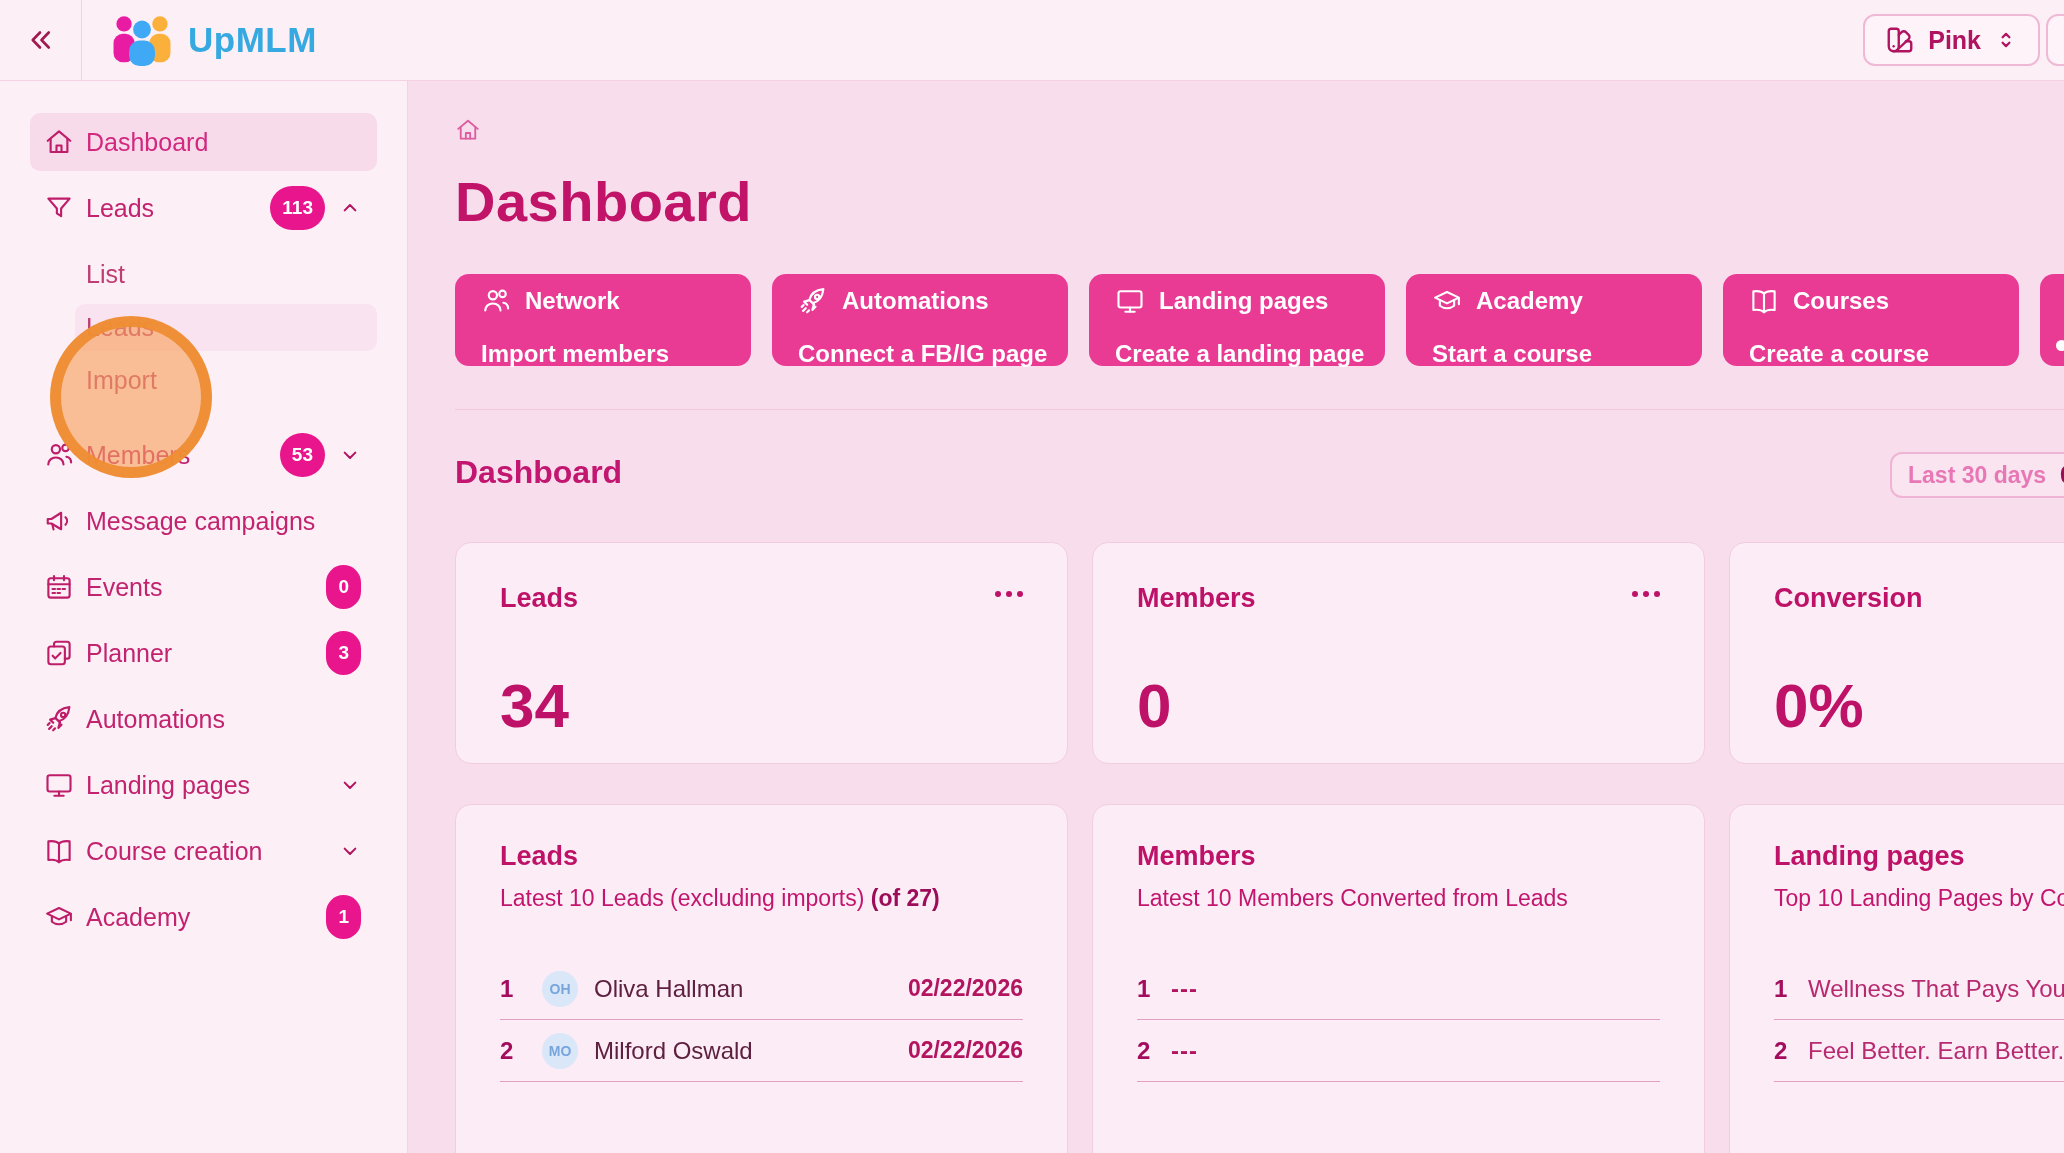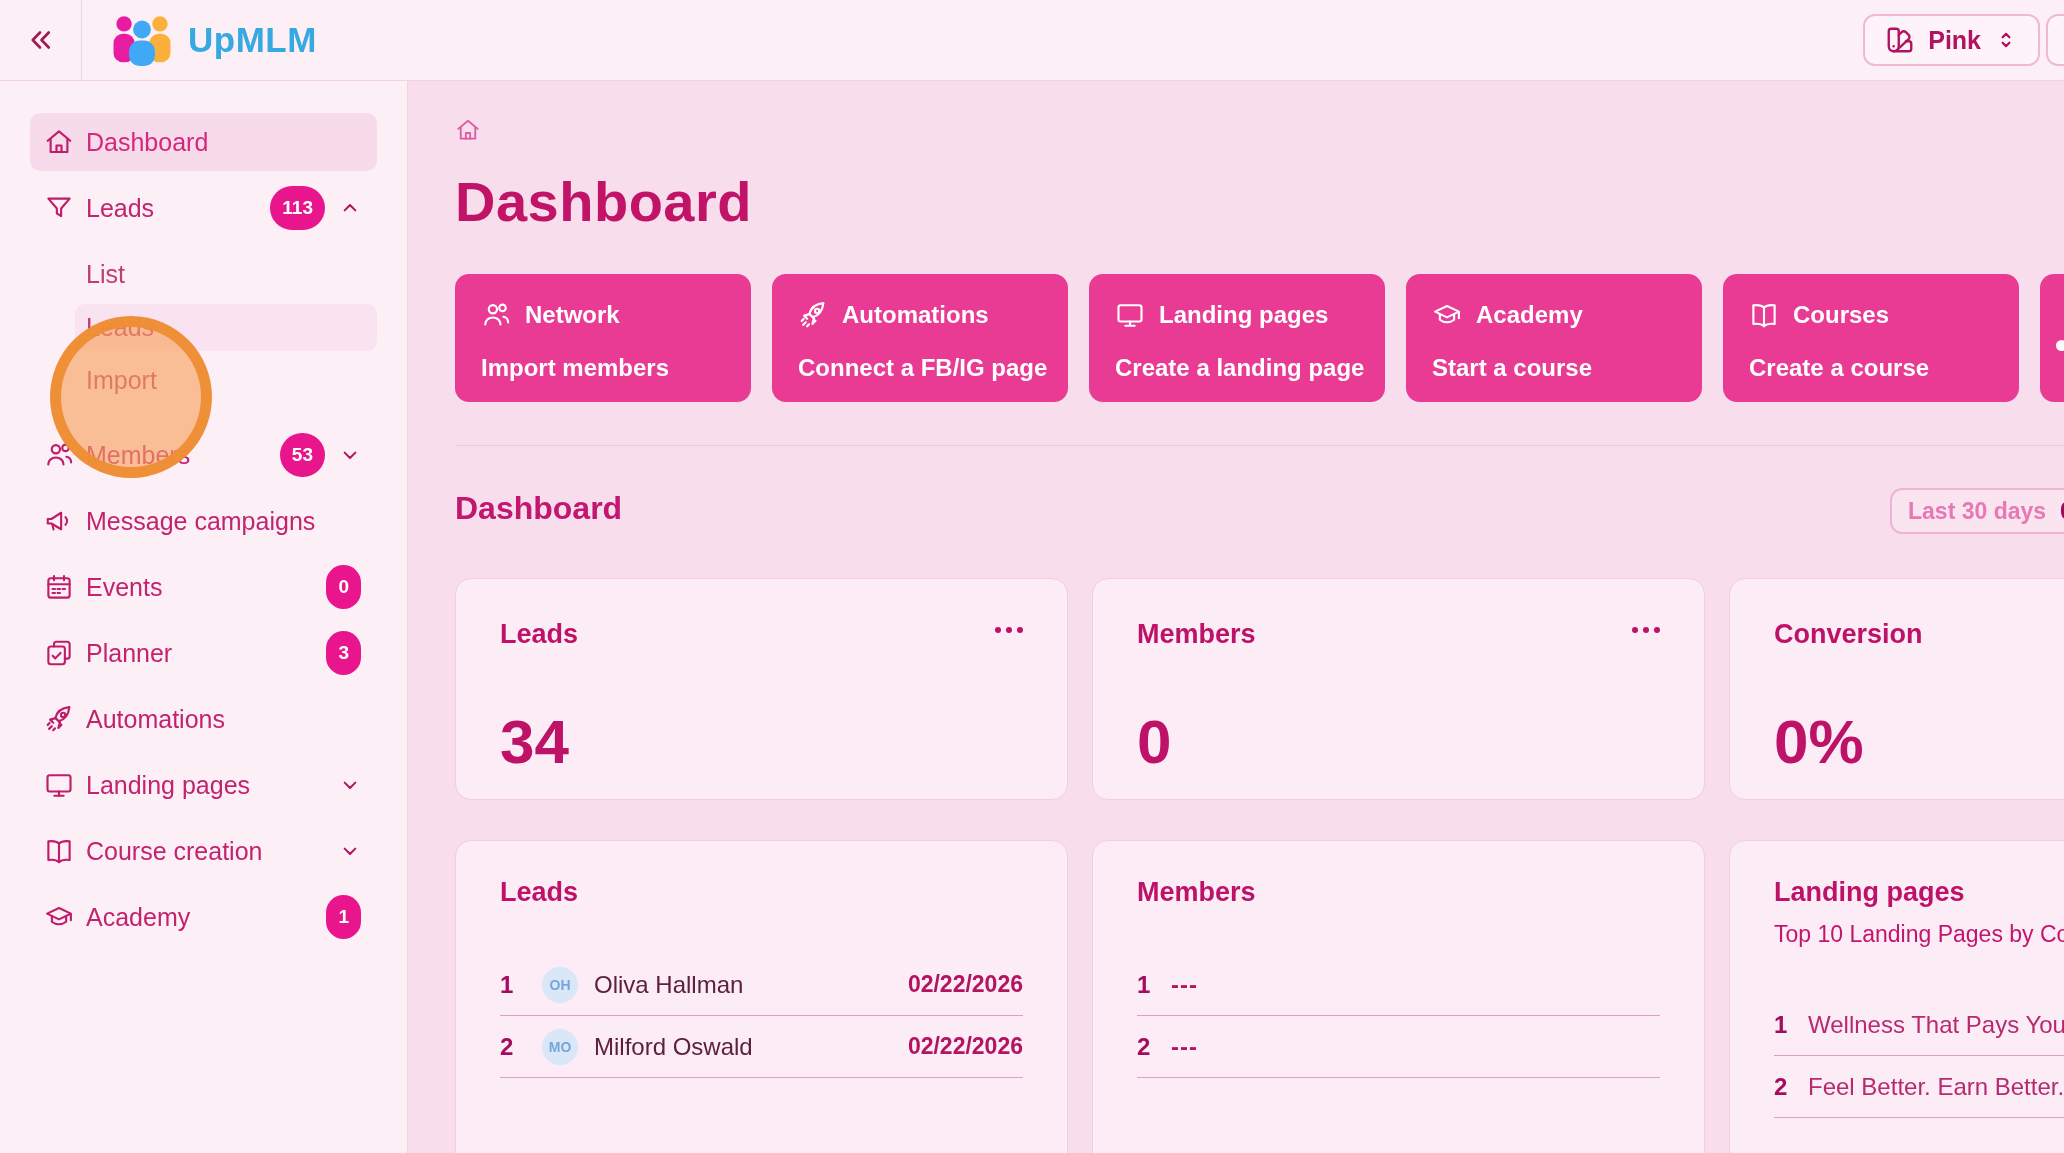--- a/index.html
+++ b/index.html
@@ -81,22 +81,22 @@
   
   .main {
     position:absolute; top:81px; left:409px; right:0; bottom:0;
     padding:30px 0 0 46px;
   }
   .breadcrumb { width:26px; height:26px; color:#DD5C9F; margin-top:6px; cursor:pointer; }
   .page-title { font-size:56px; font-weight:700; color:#C11368; margin-top:22px; letter-spacing:.5px; }
 
   .cards-row { display:flex; gap:21px; margin-top:40px; width:3000px; }
   .action-card {
-    width:296px; height:128px; border-radius:14px; background:#E93A94;
-    color:#FFFFFF; padding:26px 26px; cursor:pointer; position:relative;
+    width:296px; height:92px; border-radius:14px; background:#E93A94;
+    color:#FFFFFF; padding:12px 26px; cursor:pointer; position:relative;
   }
   .ac-head { display:flex; align-items:center; gap:14px; }
   .ac-head .icon { width:30px; height:30px; color:#FFFFFF; }
   .ac-title { font-size:24px; font-weight:700; }
   .ac-sub { font-size:24px; font-weight:700; margin-top:24px; white-space:nowrap; }
   .action-card.partial .ac-dot {
     position:absolute; left:16px; top:66px; width:11px; height:11px;
     background:#fff; border-radius:50%;
   }
 
@@ -483,38 +483,45 @@
         <span class="stat-title">Conversion</span>
       </div>
       <div class="stat-value">0%</div>
     </div>
   </div>
 
   <div class="lists-row">
 
     <div class="panel-card list-card">
       <div class="list-title">Leads</div>
+      <div class="list-sub">
+        <span>Latest 10 Leads (excluding imports)</span>
+        <b>(of 27)</b>
+      </div>
       <div class="rows">
         <div class="row">
           <span class="row-num">1</span>
           <span class="avatar">OH</span>
           <span class="row-name">Oliva Hallman</span>
           <span class="row-date">02/22/2026</span>
         </div>
         <div class="row">
           <span class="row-num">2</span>
           <span class="avatar">MO</span>
           <span class="row-name">Milford Oswald</span>
           <span class="row-date">02/22/2026</span>
         </div>
       </div>
     </div>
 
     <div class="panel-card list-card">
       <div class="list-title">Members</div>
+      <div class="list-sub">
+        <span>Latest 10 Members Converted from Leads</span>
+      </div>
       <div class="rows">
         <div class="row">
           <span class="row-num">1</span>
           <span class="row-name muted">---</span>
         </div>
         <div class="row">
           <span class="row-num">2</span>
           <span class="row-name muted">---</span>
         </div>
       </div>

